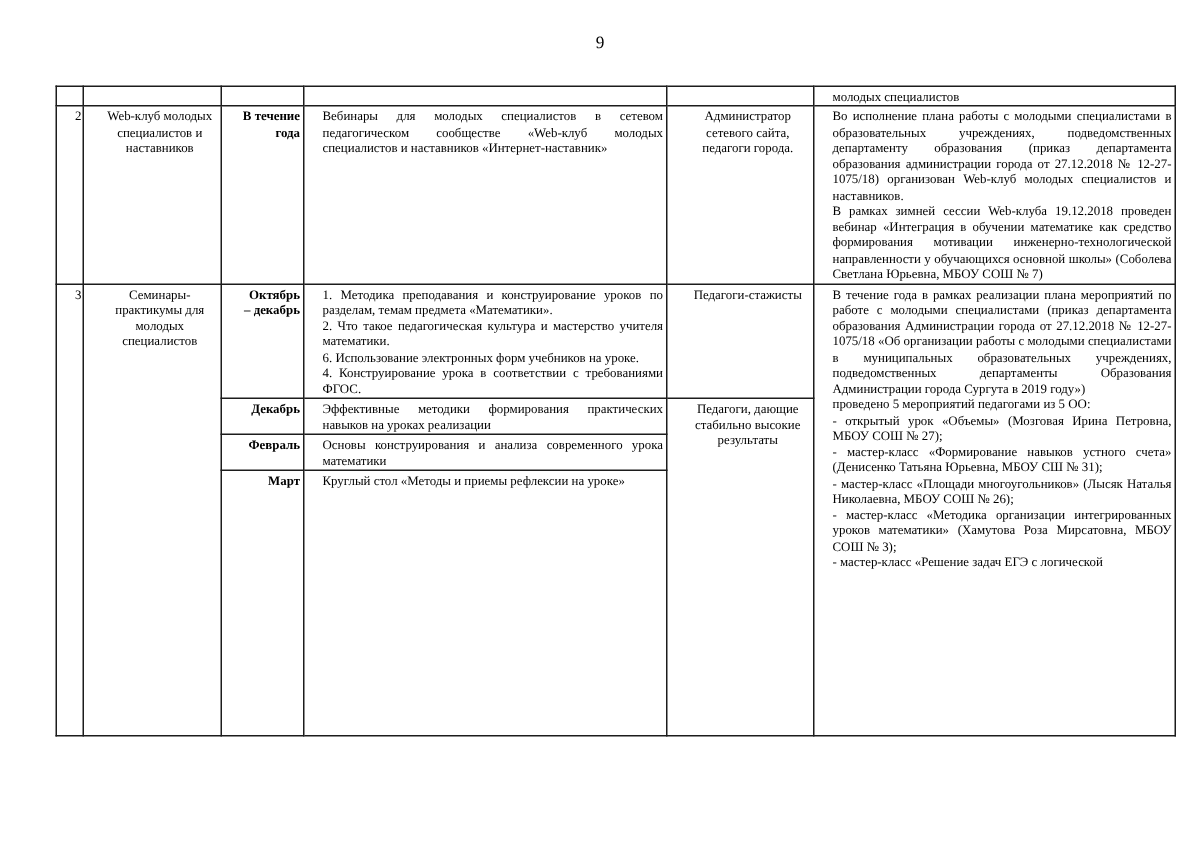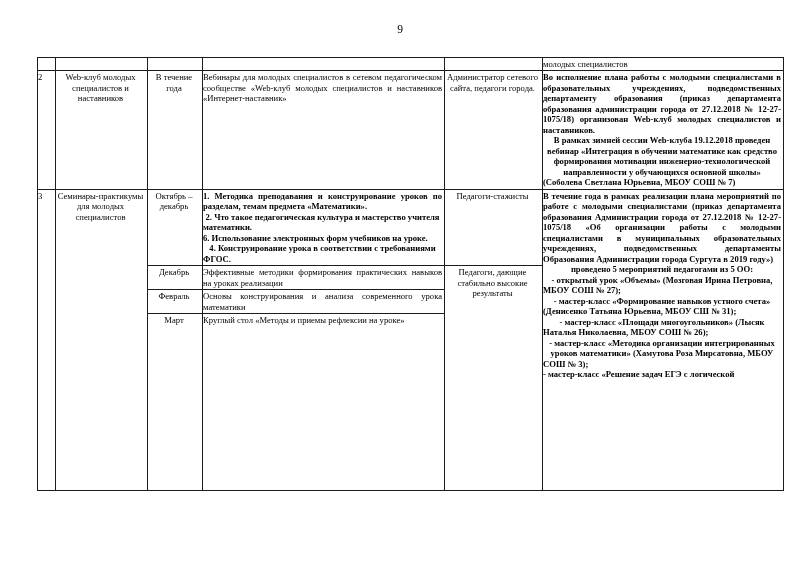--- a/index.html
+++ b/index.html
@@ -35,33 +35,33 @@
     top: 57px;
     width: 746px;
     border-collapse: collapse;
     table-layout: fixed;
     font-size: 8.6px;
     line-height: 1.22;
   }
   .doc-table td {
     border: 1px solid #1c1c1c;
     vertical-align: top;
-    padding: 1px 2px 1px 0;
+    padding: 1px 2px 1px 12px;
   }
   .c-num   { width: 18px;  text-align: left;   padding-left: 3px; }
   .c-name  { width: 92px;  text-align: center; }
-  .c-date  { width: 55px;  text-align: center; }
+  .c-date  { width: 55px;  text-align: right; font-weight: bold; }
   .c-cont  { width: 242px; text-align: justify; }
   .c-part  { width: 98px;  text-align: center; }
   .c-res   { width: 241px; text-align: justify; }
   .just-last { text-align: justify; text-align-last: left; }
   .lft { text-align: left; }
 
-  .blk { margin: 0; font-weight: bold; }
-  .blk + .blk { margin-top: 0; text-align: center; }
+  .blk { margin: 0; }
+  .blk + .blk { margin-top: 0; }
 
   .carryover-row td { height: 10px; }
 </style>
 </head>
 <body>
 
 <div class="page">
 
   <div class="page-number">9</div>
 

